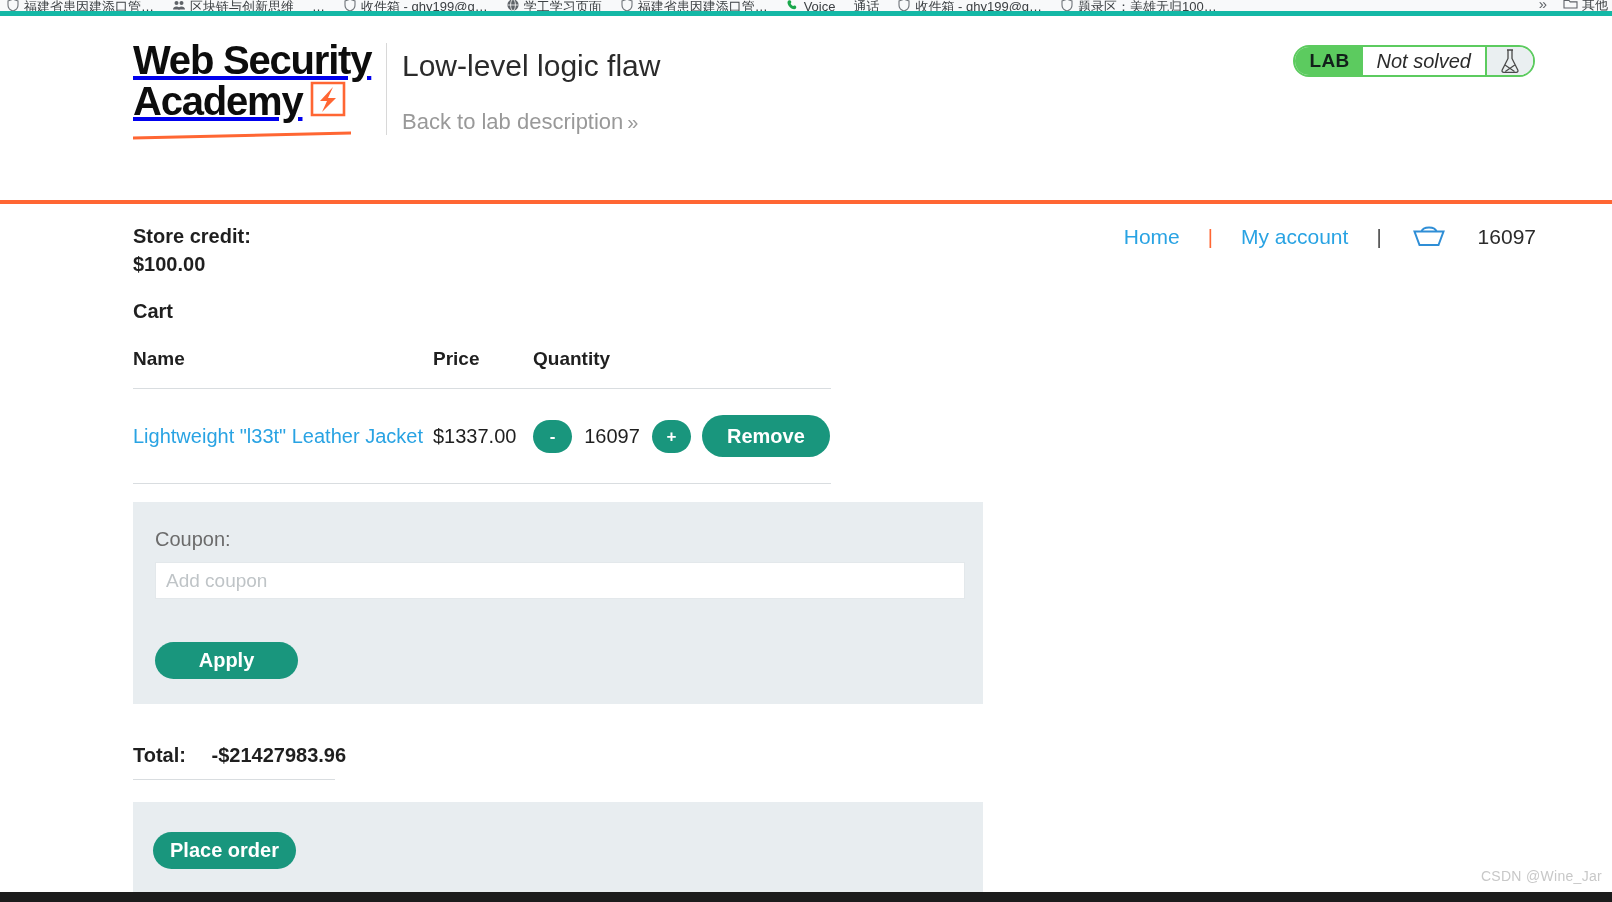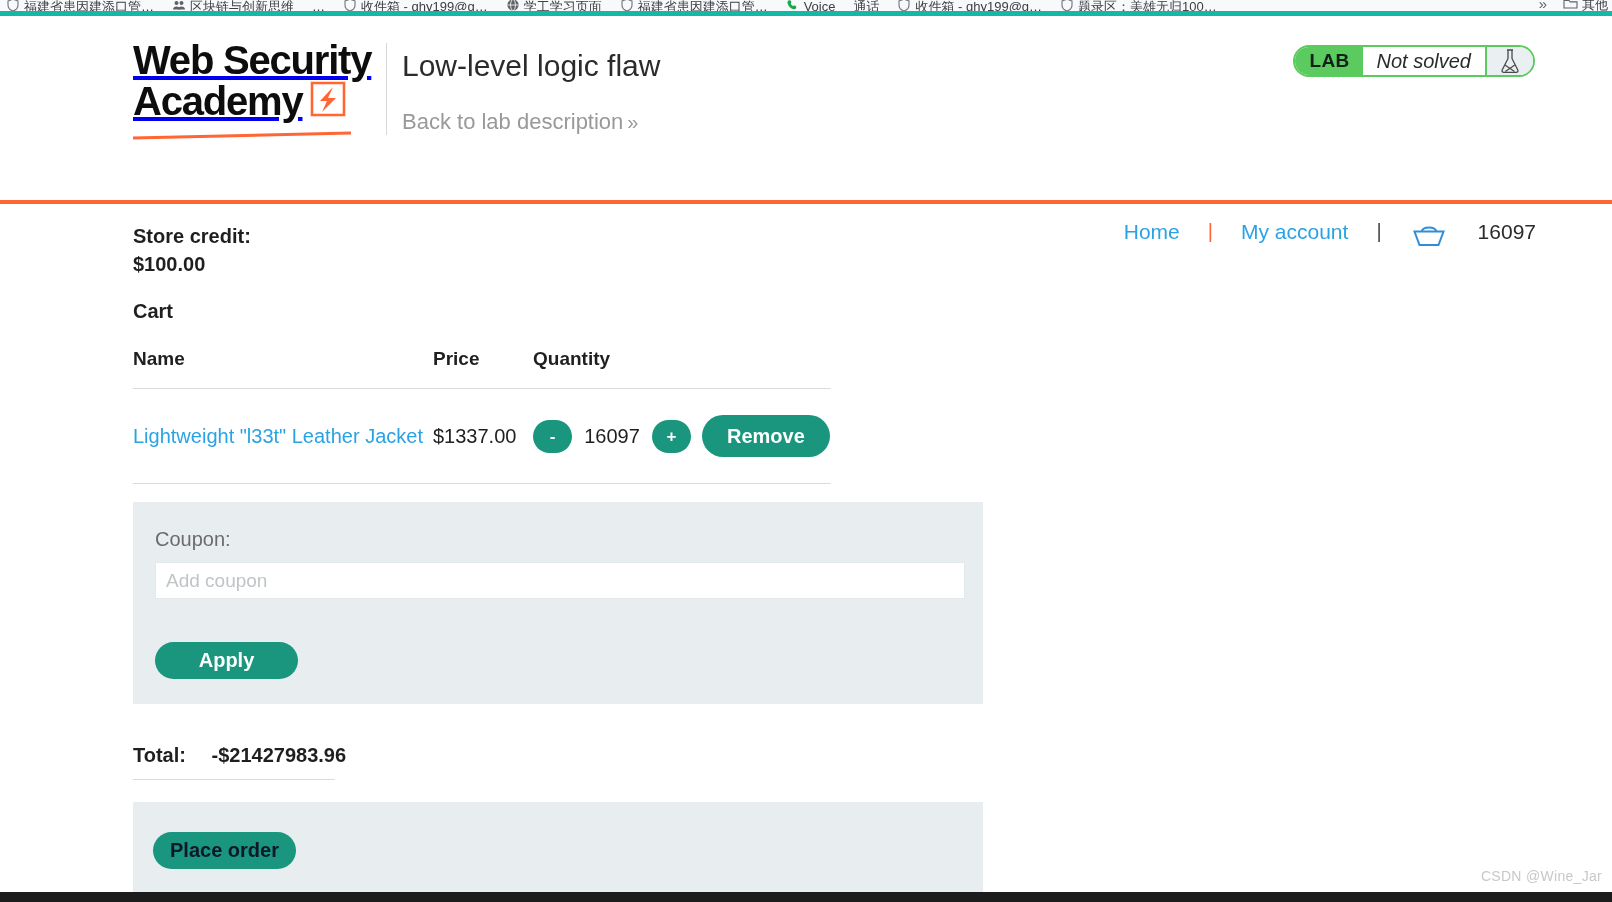--- a/index.html
+++ b/index.html
@@ -152,21 +152,21 @@
 
   
   .page {
     position: absolute;
     top: 190px; left: 0;
     width: 1612px;
   }
   .nav-links {
     position: absolute;
     right: 76px; top: 30px;
-    display: flex; align-items: flex-start;
+    display: flex; align-items: flex-end;
     gap: 28px;
     font-size: 21px;
     margin-left: 15px;
   }
   .nav-links a {
     color: #29a3e3;
     text-decoration: none;
   }
   .nav-sep { color: #ff6633; font-size: 20px; }
   .nav-sep2 { color: #4a4a4a; font-size: 20px; }
@@ -296,21 +296,21 @@
     position: absolute;
     left: 133px; top: 612px;
     width: 850px;
     height: 90px;
     background: #e8edf0;
   }
   .btn-place {
     position: absolute;
     left: 20px; top: 30px;
     background: #19967d;
-    color: #0f172a;
+    color: #ffffff;
     border: none;
     border-radius: 22px;
     width: 143px; height: 37px;
     font-size: 20px;
     font-weight: 700;
     cursor: pointer;
   }
 
   .watermark {
     position: absolute;

